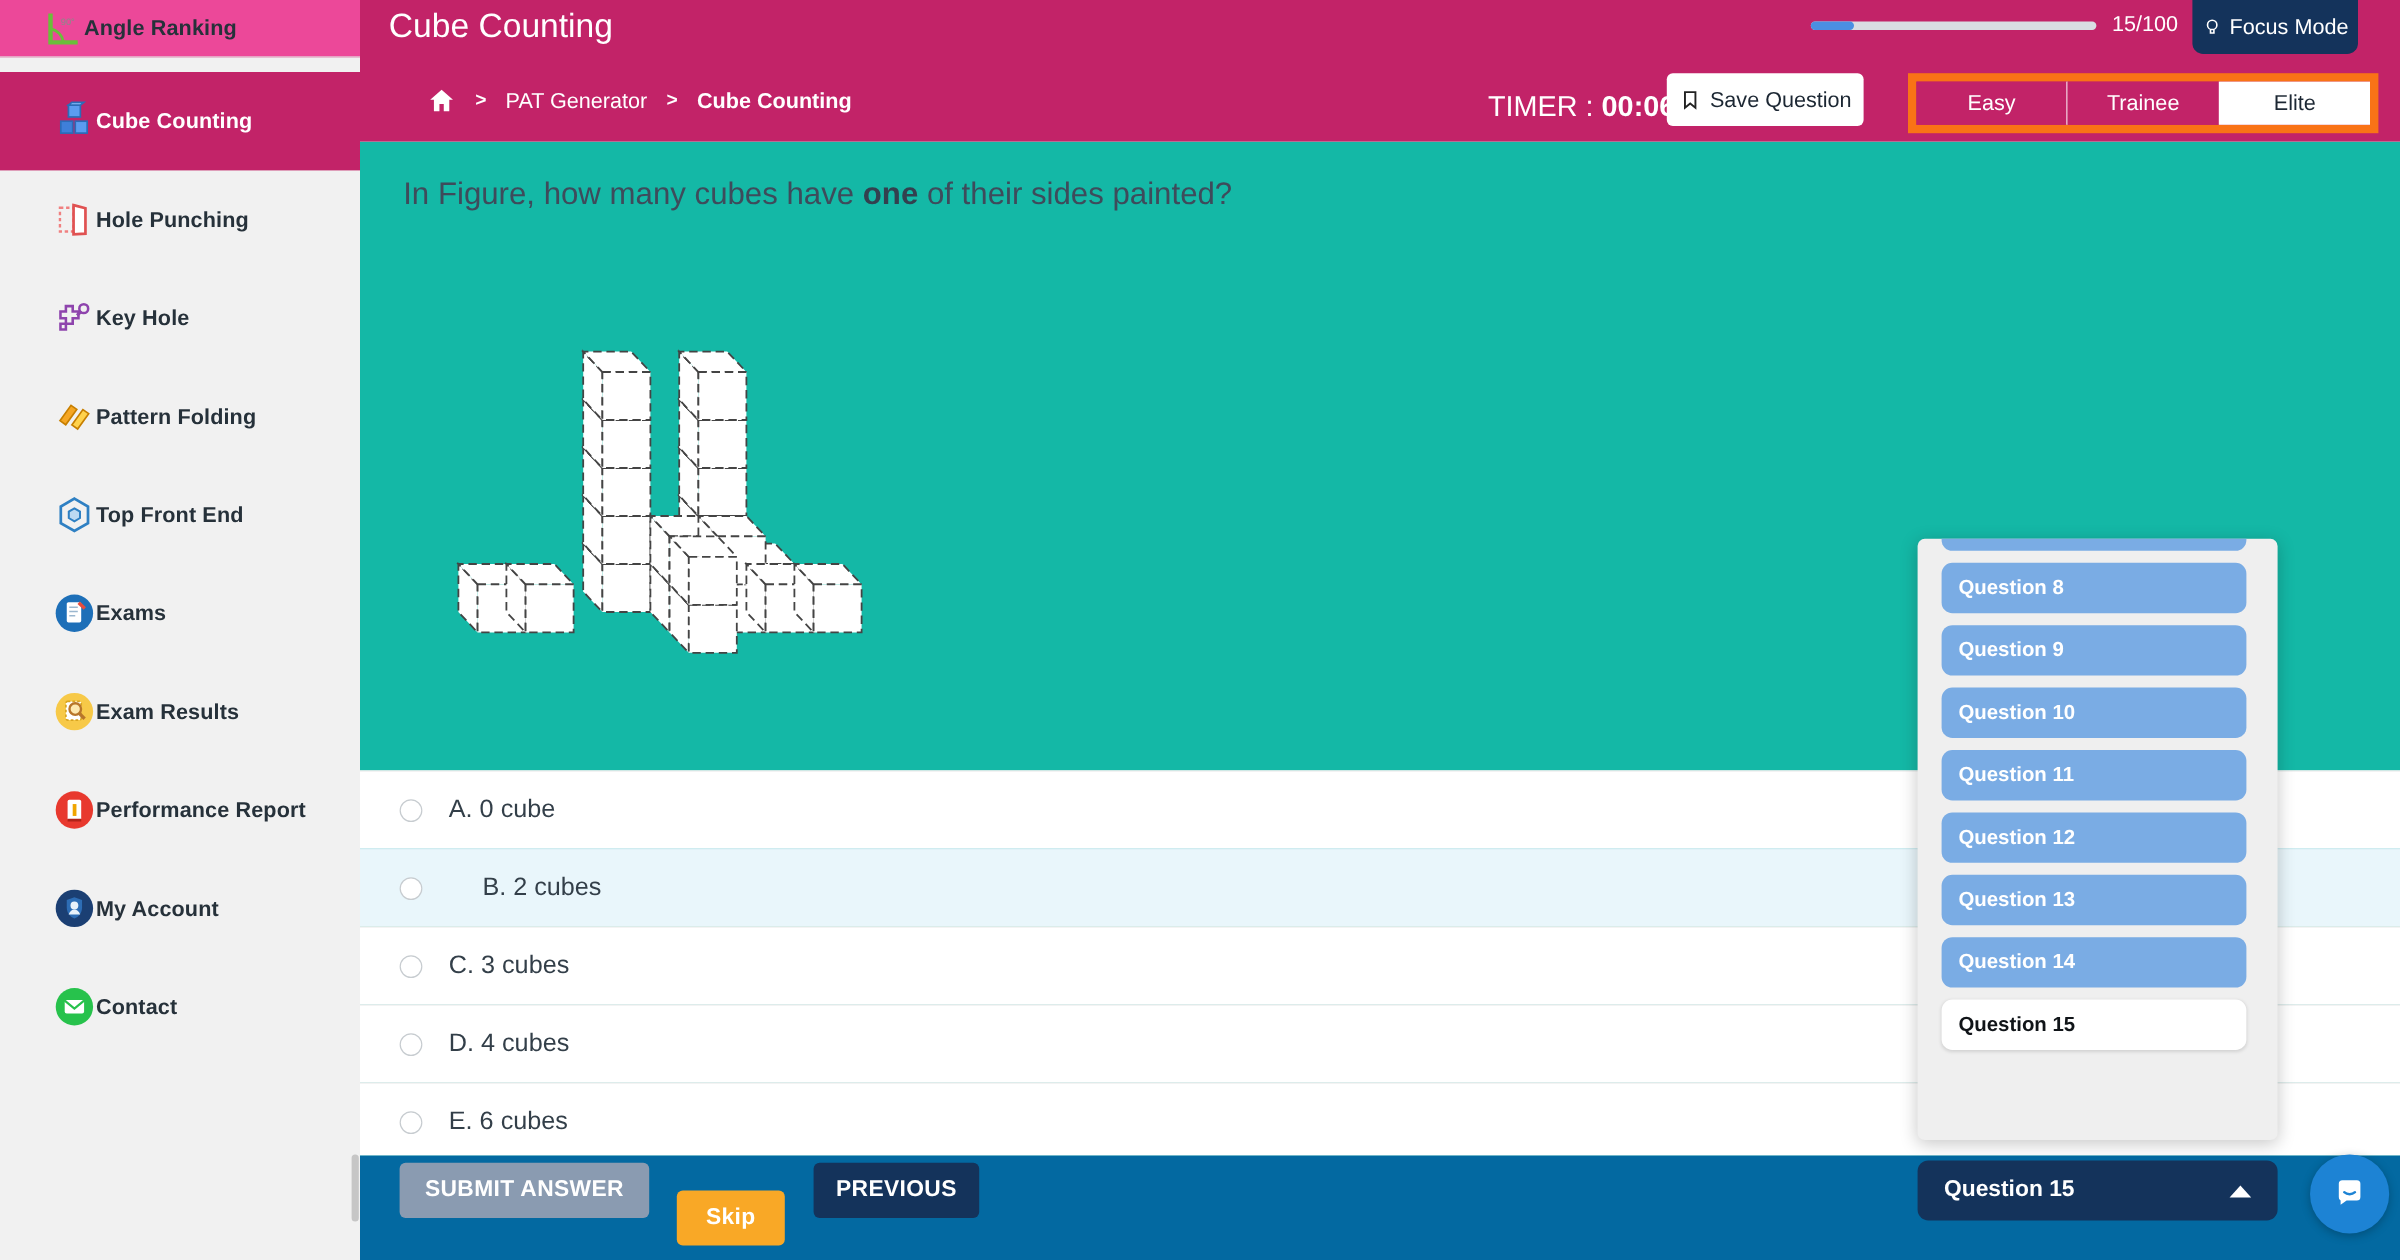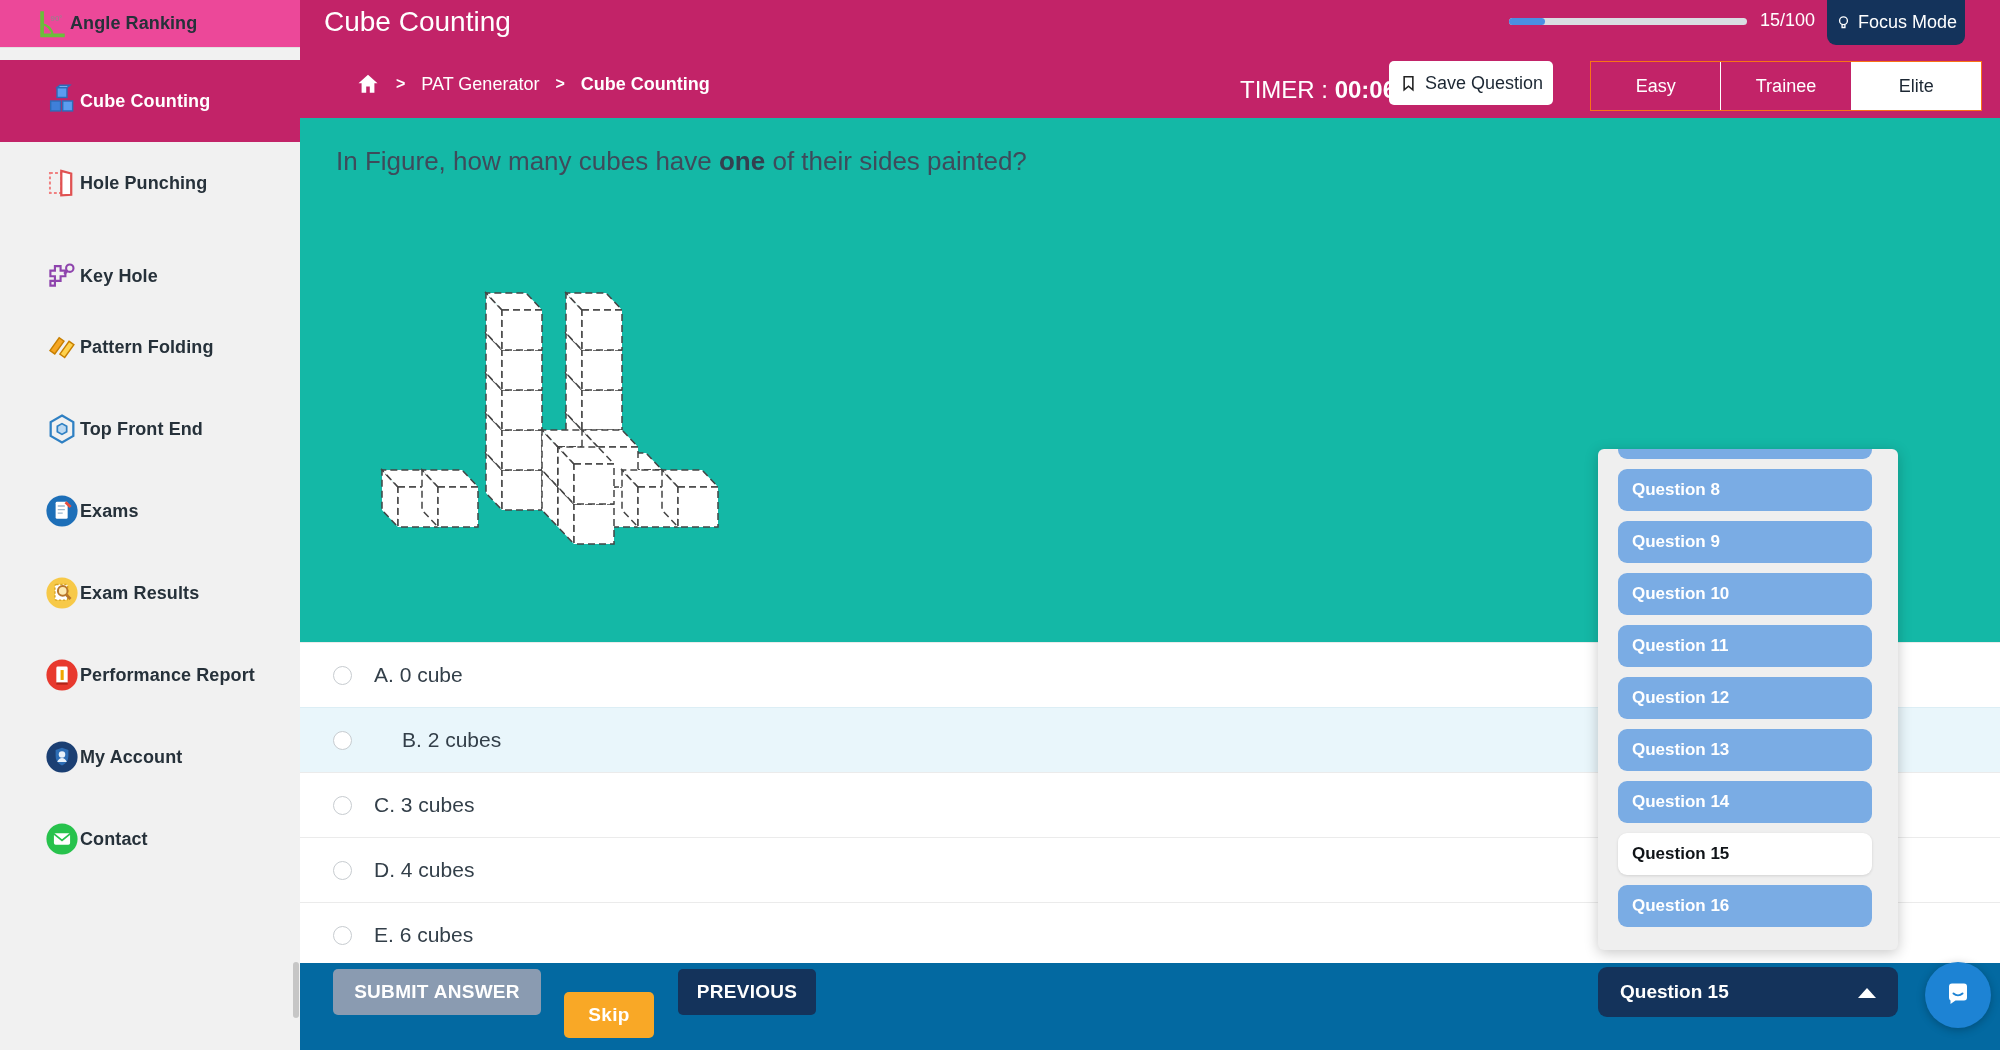--- a/index.html
+++ b/index.html
@@ -27,21 +27,21 @@
   .home-ic svg{width:24px;height:24px;display:block;}
   #timer{position:absolute;left:940px;top:76px;color:#fff;font-size:24px;}
   #timer b{font-weight:700;}
   #save-btn{position:absolute;left:1089px;top:61px;width:164px;height:44px;background:#fff;border:none;border-radius:5px;font-size:18px;color:#1c2733;display:flex;align-items:center;justify-content:center;gap:7px;cursor:pointer;}
   #save-btn svg{width:19px;height:19px;}
   #progress-track{position:absolute;left:1209px;top:18px;width:238px;height:7px;border-radius:4px;background:#d9dde2;}
   #progress-fill{height:7px;border-radius:4px;background:#4a8fe2;}
   #progress-label{position:absolute;left:1460px;top:10px;color:#fff;font-size:18px;}
   #focus-btn{position:absolute;left:1527px;top:0;width:138px;height:45px;background:#14335b;color:#fff;border:none;border-radius:0 0 9px 9px;font-size:18px;display:flex;align-items:center;justify-content:center;gap:6px;cursor:pointer;}
   #focus-btn svg{width:17px;height:17px;}
-  #difficulty{position:absolute;left:1290px;top:61px;width:392px;height:50px;display:flex;border:1px solid #f97316;}
+  #difficulty{position:absolute;left:1290px;top:61px;width:392px;height:50px;display:flex;border:7px solid #f97316;}
   .diff-tab{flex:1;display:flex;align-items:center;justify-content:center;font-size:18px;color:#fff;background:#c22368;border-right:1px solid #fff;cursor:pointer;}
   .diff-tab:last-child{border-right:none;}
   .diff-tab.selected{background:#fff;color:#1c2733;font-weight:400;}
 
   
   #content{position:absolute;left:300px;top:118px;width:1804px;height:845px;background:#14b8a6;overflow:hidden;z-index:1;}
   #question-line{position:absolute;left:36px;top:28px;font-size:26px;color:#3e4b5b;}
   #question-line b{color:#33404f;}
   #figure{position:absolute;left:50px;top:140px;}
 
@@ -102,21 +102,21 @@
         </div>
         <div class="side-item" style="top: 142px;">
           <span class="side-icon">
             <svg viewBox="0 0 24 24" fill="none">
               <rect x="3.5" y="5" width="8" height="14" stroke="#f08080" stroke-dasharray="2 1.6" stroke-width="1.4"></rect>
               <path d="M11.5 3.5l7 1.8v15l-7 0.4z" stroke="#e05252" stroke-width="1.6" fill="#fff"></path>
             </svg>
           </span>
           <span class="side-label">Hole Punching</span>
         </div>
-        <div class="side-item" style="top: 235px; text-align: center;">
+        <div class="side-item" style="top: 224px; text-align: center;">
           <span class="side-icon">
             <svg viewBox="0 0 24 24" fill="none" stroke="#8e44ad" stroke-width="1.5">
               <path d="M7 5h4v3.2h3.4v4H11v3.2H7v3.4H3.8v-3.4H7v-3.2H3.8v-4H7z"></path>
               <circle cx="17.5" cy="6.5" r="2.6"></circle>
               <path d="M13.5 10.5l2.6-2.4" stroke-width="1.8"></path>
             </svg>
           </span>
           <span class="side-label">Key Hole</span>
         </div>
         <div class="side-item" style="top: 306px;">
@@ -344,21 +344,20 @@
   <div id="nav-panel">
       <button class="nav-btn cut">Question 7</button>
       <button class="nav-btn">Question 8</button>
       <button class="nav-btn">Question 9</button>
       <button class="nav-btn">Question 10</button>
       <button class="nav-btn">Question 11</button>
       <button class="nav-btn">Question 12</button>
       <button class="nav-btn">Question 13</button>
       <button class="nav-btn">Question 14</button>
       <button class="nav-btn selected">Question 15</button>
-      <button class="nav-btn">Question 16</button>
     </div>
   <button id="nav-dropdown">
     <span>Question 15</span>
     <span id="nav-caret"></span>
   </button>
 
   <button id="chat-btn">
     <svg viewBox="0 0 34 34">
       <path d="M8 8.5a3 3 0 0 1 3-3h12a3 3 0 0 1 3 3v11a3 3 0 0 1-3 3h-8.5L9.5 26v-3.6A3 3 0 0 1 8 19.5z" fill="#fff"></path>
       <path d="M12.5 15.5c2.6 2.3 6.4 2.3 9 0" stroke="#1d83d4" stroke-width="2" fill="none" stroke-linecap="round"></path>

